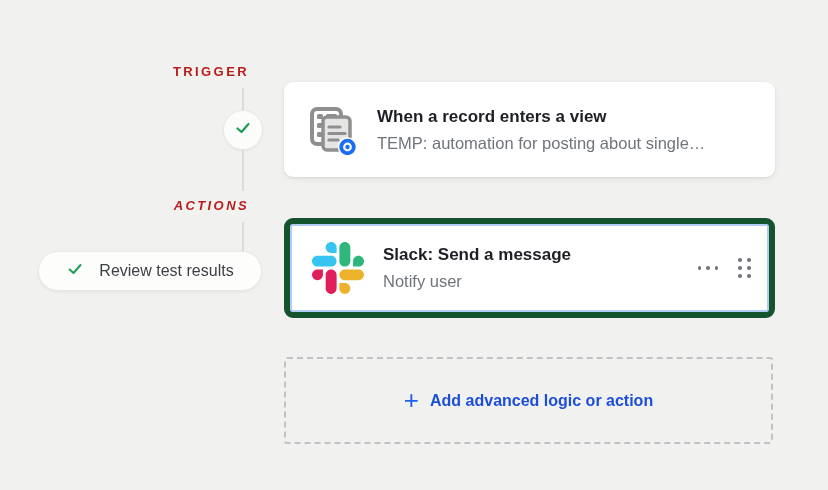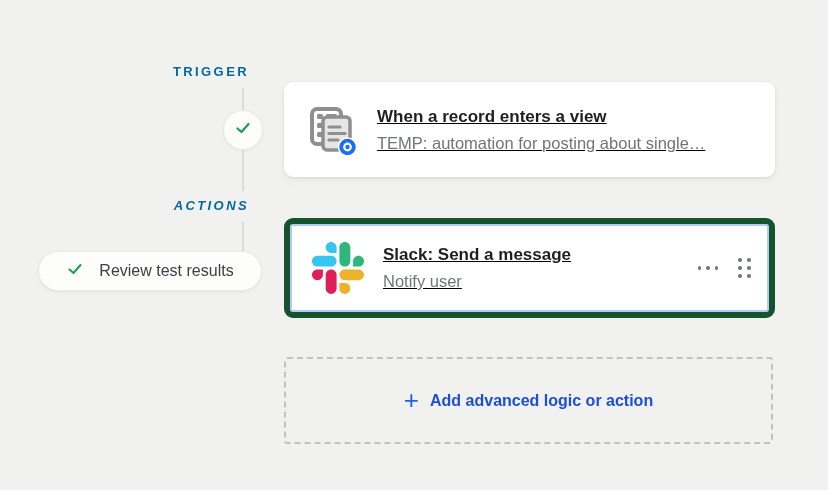--- a/index.html
+++ b/index.html
@@ -12,21 +12,21 @@
     overflow: hidden;
   }
 
   
   .rail-label {
     position: absolute;
     right: 579px;
     font-size: 13px;
     font-weight: 700;
     letter-spacing: 2.4px;
-    color: #0369a1;
+    color: #b91c1c;
     white-space: nowrap;
   }
   #trigger-label { top: 64px; }
   #actions-label { top: 198px; font-style: italic; }
 
   .vline {
     position: absolute;
     left: 242px;
     width: 2px;
     background: #dbdbd9;
@@ -73,21 +73,20 @@
     position: absolute;
     left: 284px;
     width: 491px;
     box-sizing: border-box;
     background: #ffffff;
     border-radius: 9px;
     box-shadow: 0 1px 3px rgba(0,0,0,0.09), 0 3px 10px rgba(0,0,0,0.04);
     display: flex;
     align-items: center;
     cursor: pointer;
-    text-decoration: underline;
   }
   #trigger-card { top: 82px;  height: 95px; }
   #action-card  {
     top: 218px; height: 100px;
     border: 6px solid #14532d;
     box-shadow: inset 0 0 0 2px #b0cbf8;
   }
   .card-icon {
     flex: 0 0 auto;
     margin-left: 22px;

